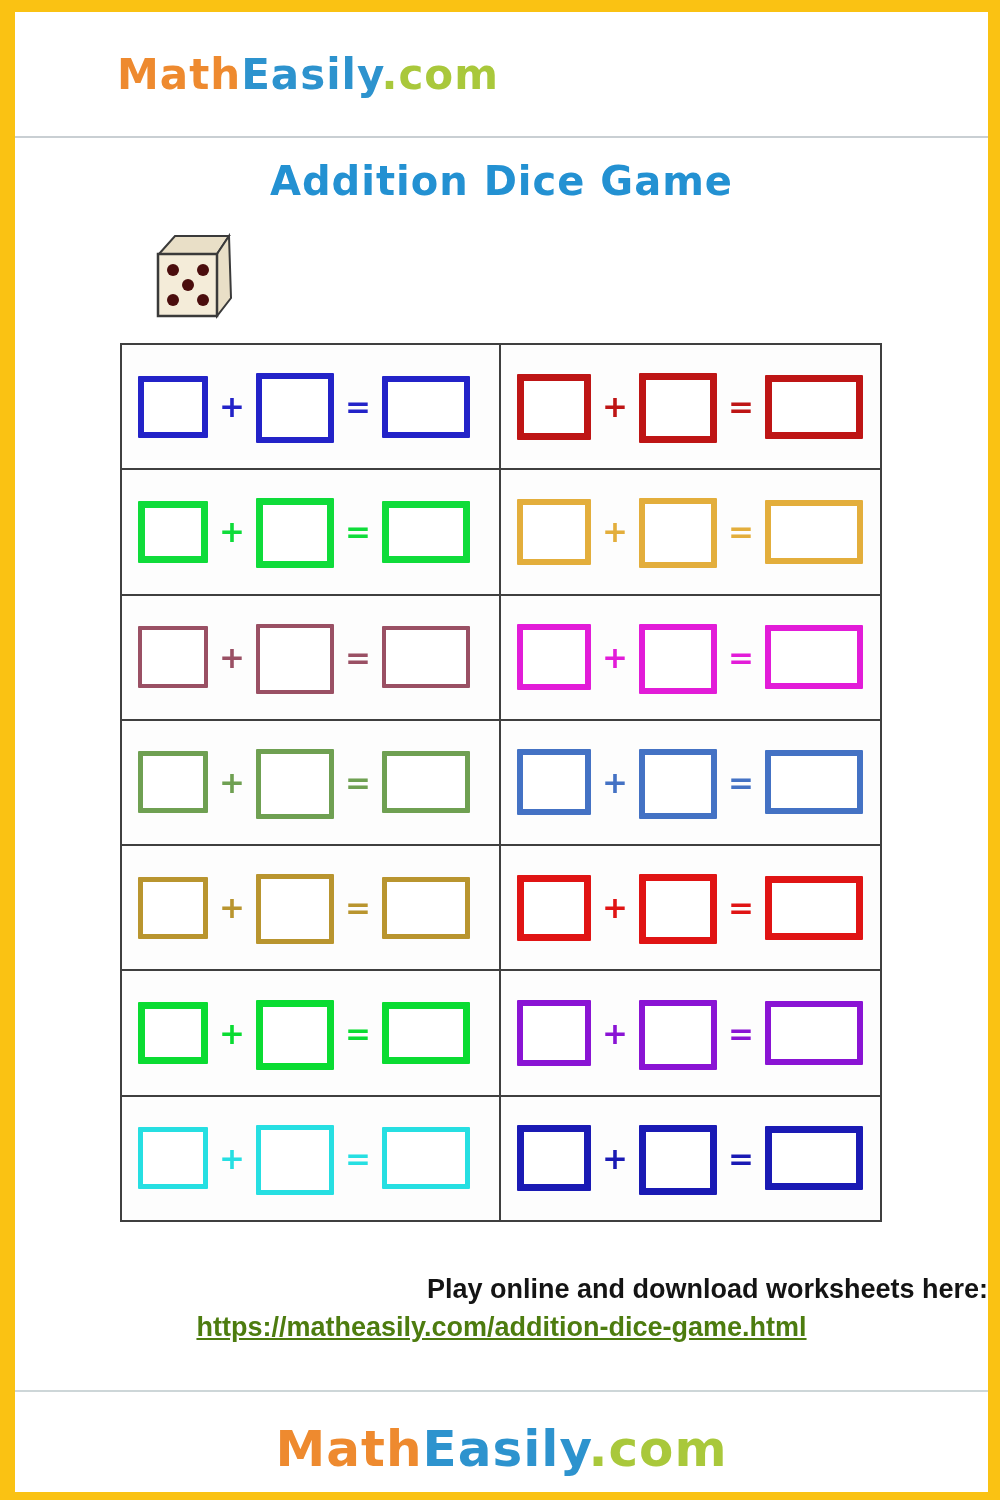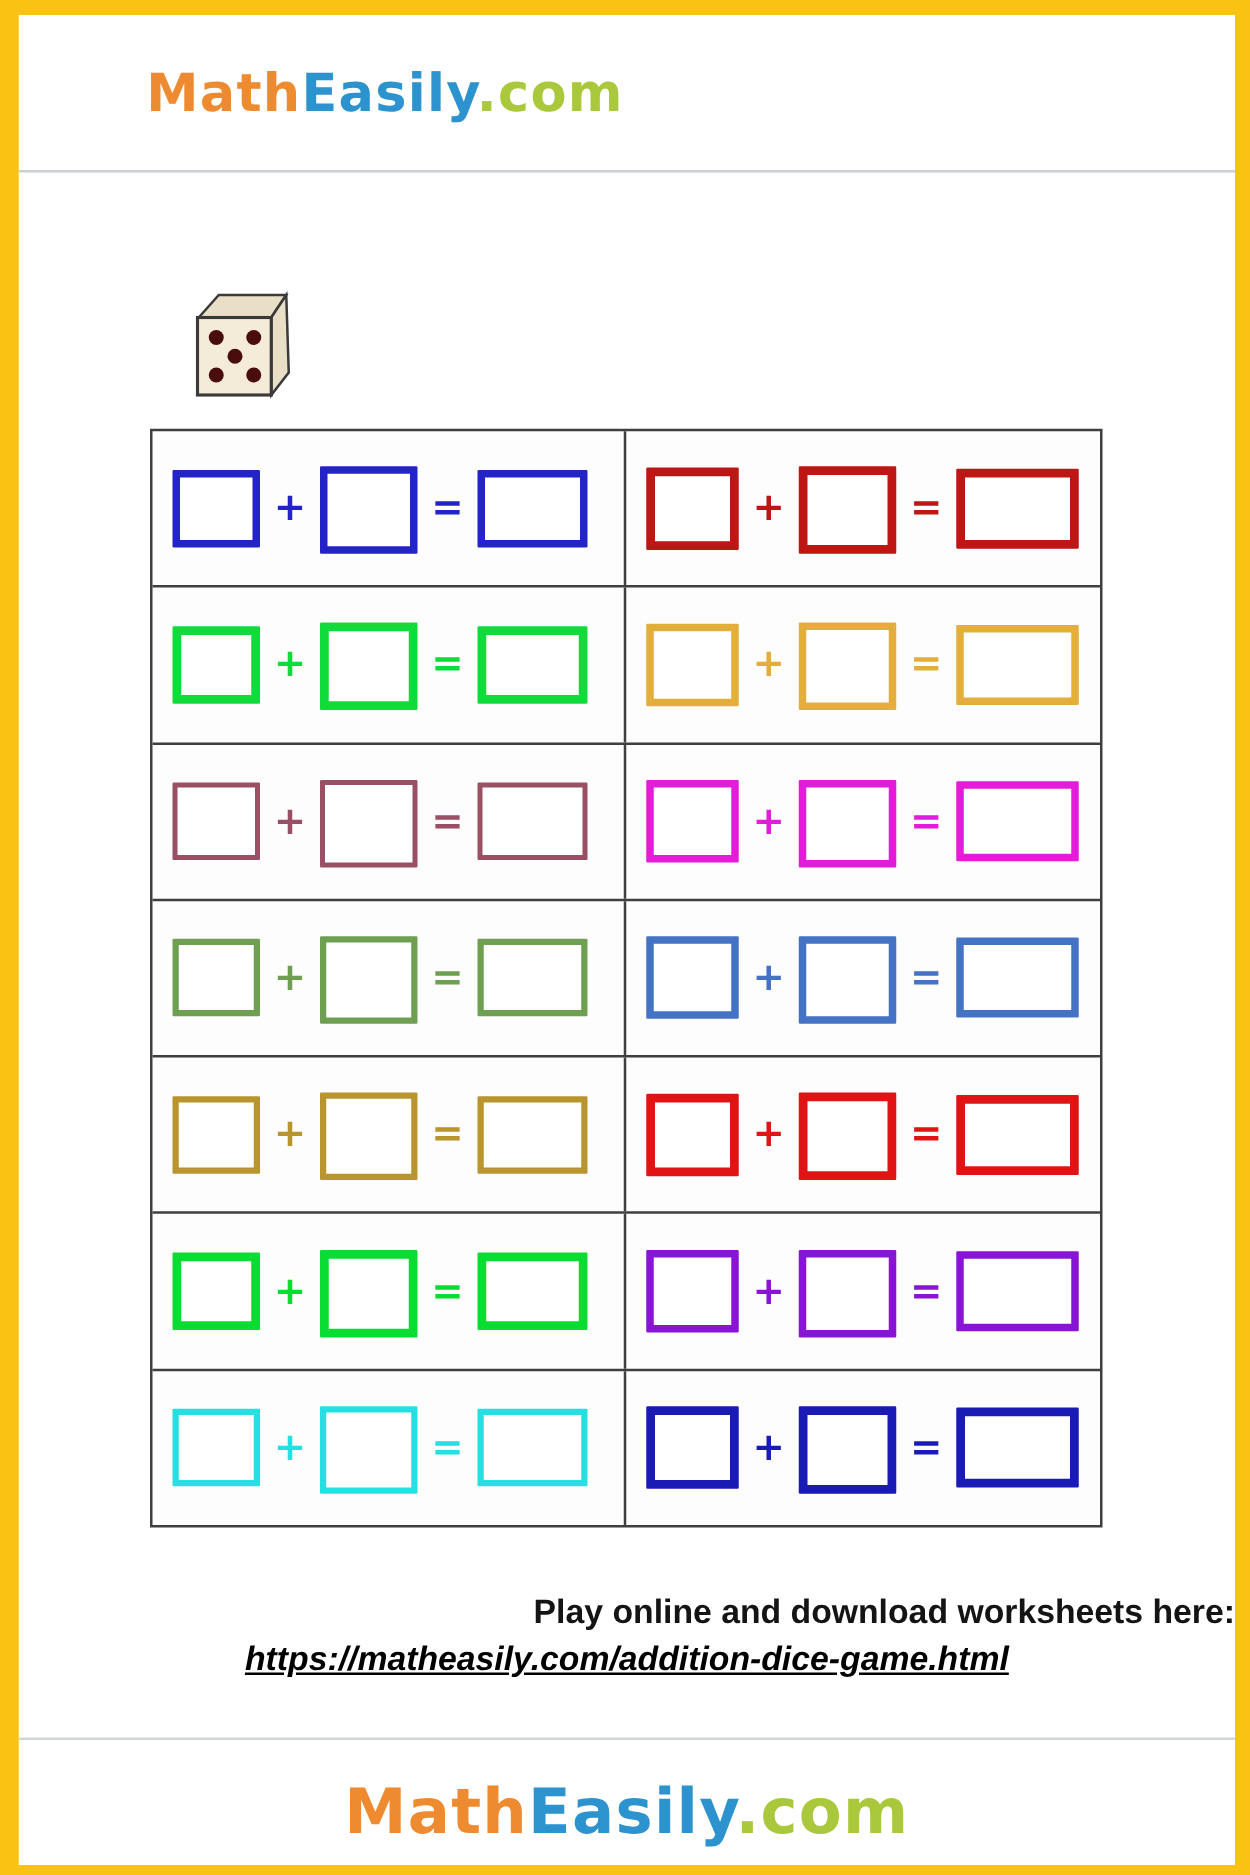--- a/index.html
+++ b/index.html
@@ -51,20 +51,21 @@
   <div class="page">
     <div class="page-inner">
 
       <div class="logo logo-header"><span class="lg-math" style="color: rgb(238, 138, 47);">Math</span><span class="lg-easily" style="color: rgb(45, 147, 206);">Easily</span><span class="lg-dotcom" style="color: rgb(169, 200, 59);">.com</span></div>
 
       <div class="namedate">
       </div>
 
       <div class="hdr-rule"></div>
 
+      <div class="title" style="color: rgb(35, 145, 210);">Addition Dice Game</div>
 
       <div class="dice">
         <svg width="82" height="92" viewBox="0 0 82 92">
           <polygon points="6,24 22,6 76,6 64,24" stroke="#3a3a3a" stroke-width="2" fill="#E9DFC7"></polygon>
           <polygon points="64,24 76,6 78,68 64,86" stroke="#3a3a3a" stroke-width="2" fill="#E9DFC7"></polygon>
           <rect x="5" y="24" width="59" height="62" stroke="#3a3a3a" stroke-width="2.5" fill="#F4ECD9"></rect>
           <g fill="#4A0D0D">
             <circle cx="20" cy="40" r="6"></circle>
             <circle cx="50" cy="40" r="6"></circle>
             <circle cx="35" cy="55" r="6"></circle>
@@ -185,21 +186,21 @@
               <span class="sym" style="color: rgb(26, 26, 180);">+</span>
               <span class="abox b2" style="border-color: rgb(26, 26, 180); border-width: 7px;"></span>
               <span class="sym" style="color: rgb(26, 26, 180);">=</span>
               <span class="abox b3" style="border-color: rgb(26, 26, 180); border-width: 7px;"></span>
             </div>
           </div>
         </div>
 
       <div class="play">Play online and download worksheets here:</div>
       <div class="linkline">
-        <a href="#" style="color: #000000; font-style: italic;">https://matheasily.com/addition-dice-game.html</a>
+        <a href="#" style="color: #4d7c0f;">https://matheasily.com/addition-dice-game.html</a>
       </div>
       <div class="ftr-rule"></div>
 
       <div class="logo logo-footer"><span class="lg-math" style="color: rgb(238, 138, 47);">Math</span><span class="lg-easily" style="color: rgb(45, 147, 206);">Easily</span><span class="lg-dotcom" style="color: rgb(169, 200, 59);">.com</span></div>
 
     </div>
   </div>
 </div>
 
 </body></html>

